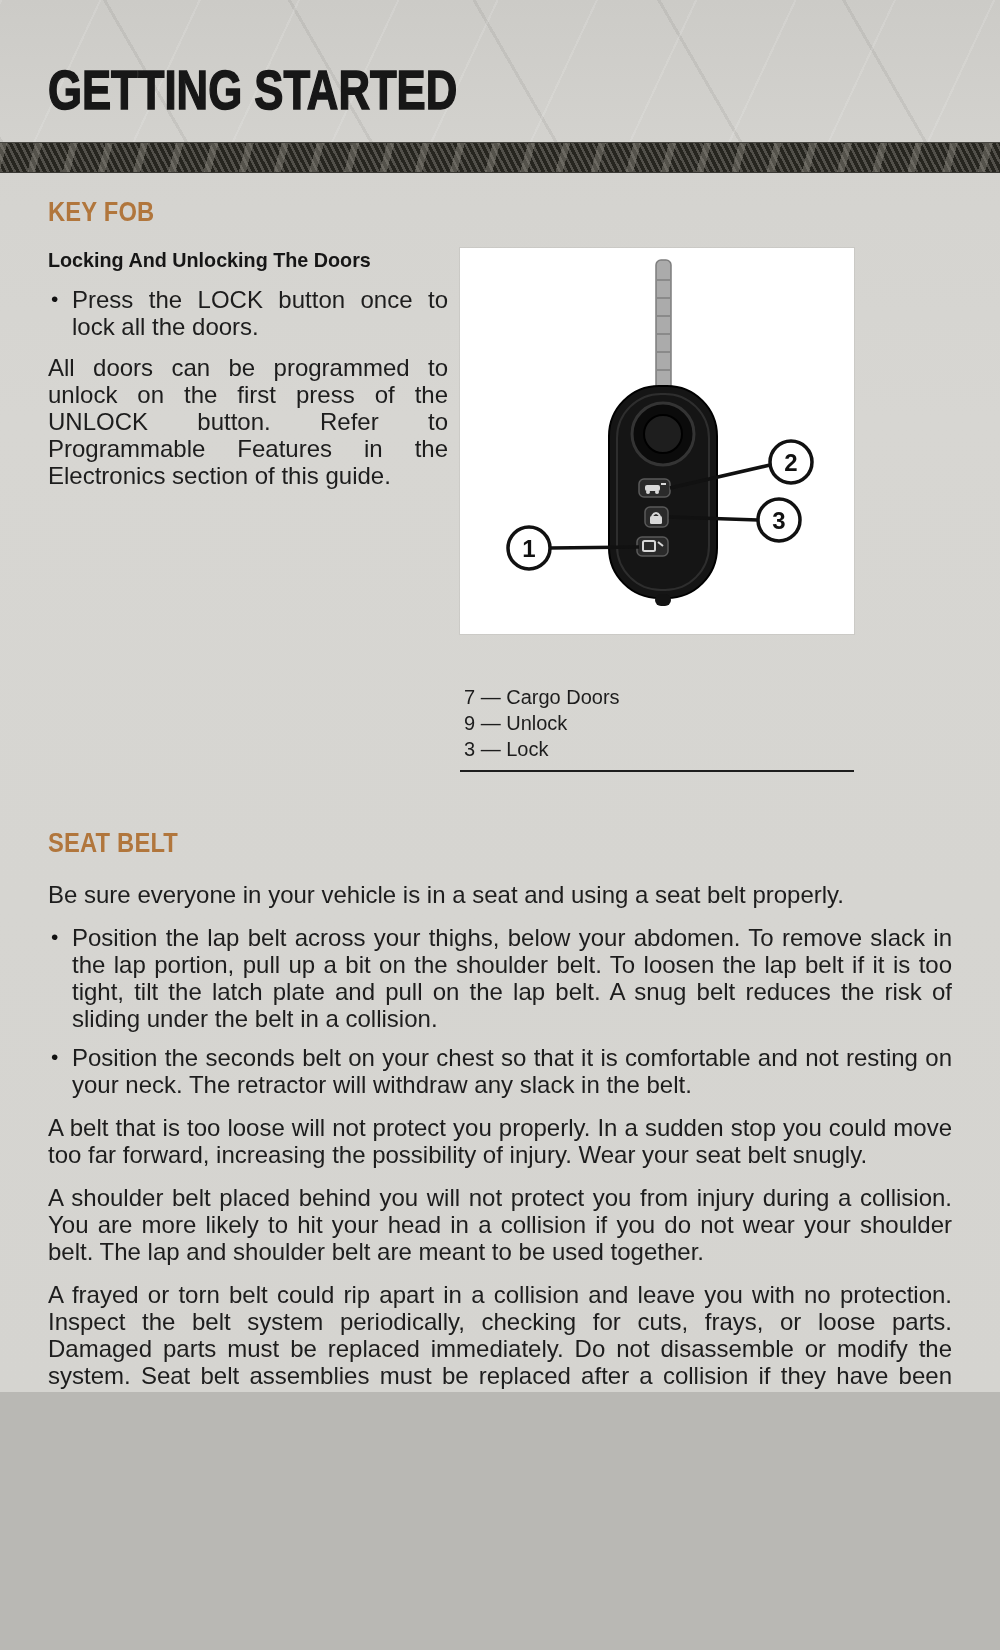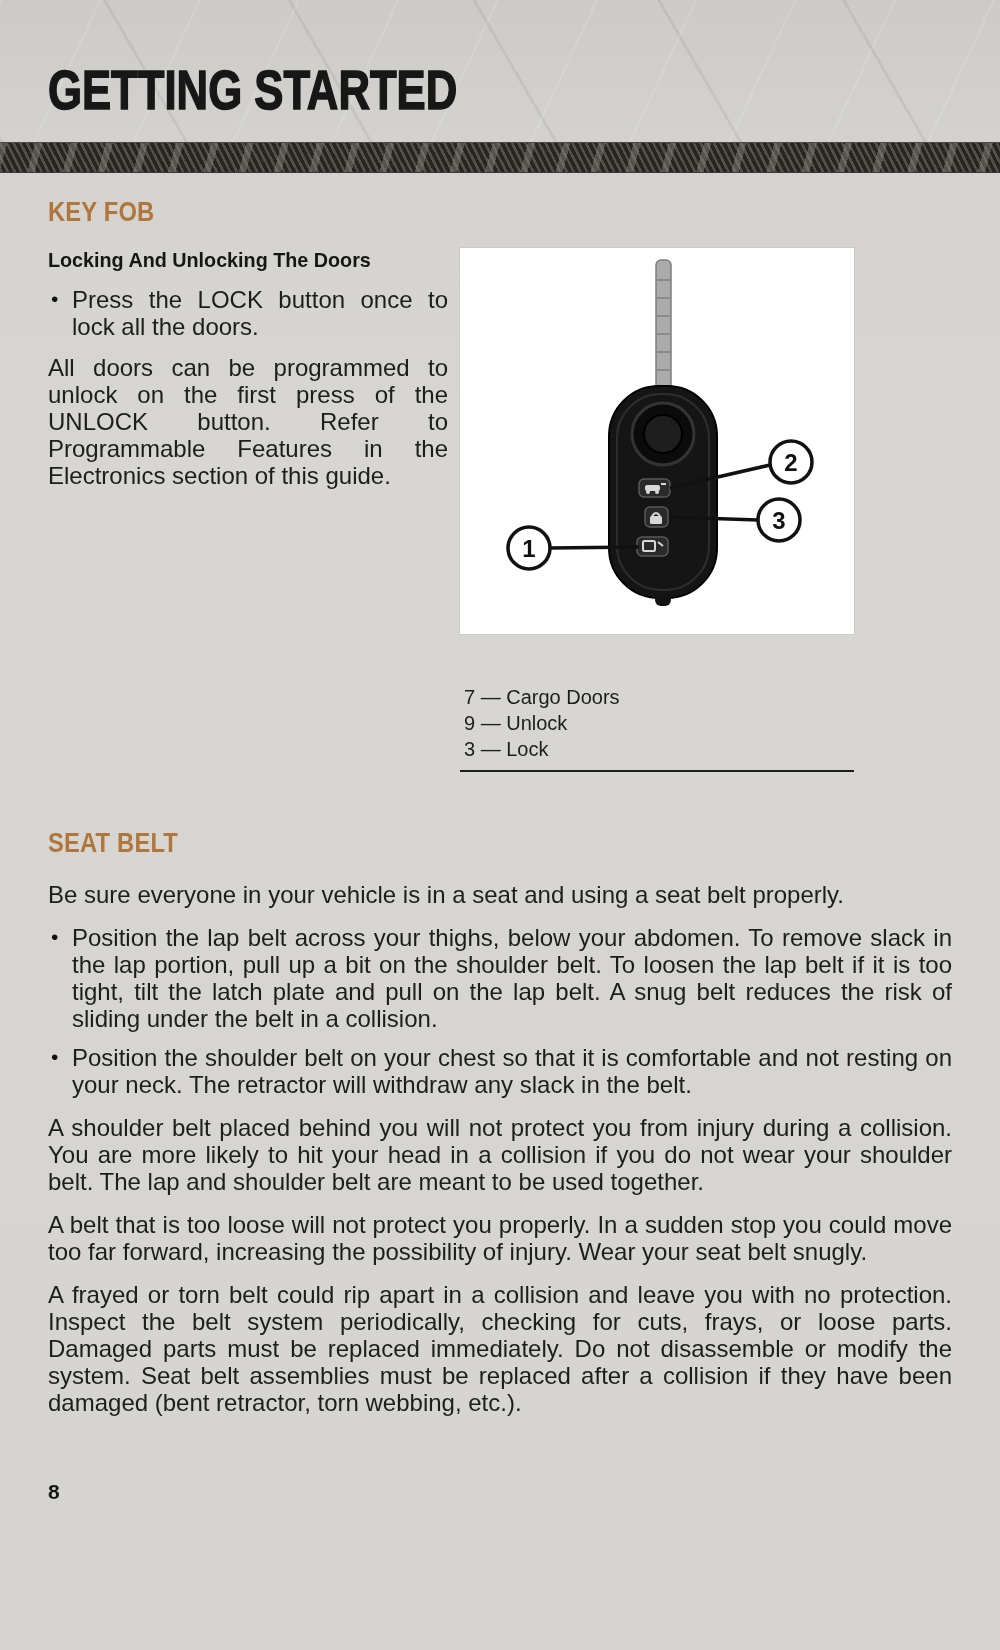--- a/index.html
+++ b/index.html
@@ -2,21 +2,21 @@
 <html><head>
 <meta charset="utf-8">
 <style>
   * { margin: 0; padding: 0; box-sizing: border-box; }
   html, body { background: #b9b8b4; }
   body { font-family: "Liberation Sans", sans-serif; }
 
   .page {
     position: relative;
     width: 1000px;
-    height: 1650px;
+    height: 1392px;
     margin: 0 auto;
     background:
       linear-gradient(180deg, #d3d2ce 0%, #d7d6d2 30%, #d5d4d0 100%);
     color: #1f1f1f;
     overflow: hidden;
   }
 
   
   .page-header {
     position: relative;
@@ -236,25 +236,25 @@
       </div>
     </section>
 
     <section class="seatbelt-section">
       <h2 class="section-heading">SEAT BELT</h2>
 
       <p class="para">Be sure everyone in your vehicle is in a seat and using a seat belt properly.</p>
 
       <ul class="bullets">
         <li>Position the lap belt across your thighs, below your abdomen. To remove slack in the lap portion, pull up a bit on the shoulder belt. To loosen the lap belt if it is too tight, tilt the latch plate and pull on the lap belt. A snug belt reduces the risk of sliding under the belt in a collision.</li>
-        <li>Position the shoulder belt on your chest so that it is comfortable and not resting on your neck. The retractor will withdraw any slack in the belt.</li>
+        <li>Position the seconds belt on your chest so that it is comfortable and not resting on your neck. The retractor will withdraw any slack in the belt.</li>
       </ul>
 
+      <p class="para">A belt that is too loose will not protect you properly. In a sudden stop you could move too far forward, increasing the possibility of injury. Wear your seat belt snugly.</p>
       <p class="para">A shoulder belt placed behind you will not protect you from injury during a collision. You are more likely to hit your head in a collision if you do not wear your shoulder belt. The lap and shoulder belt are meant to be used together.</p>
-      <p class="para">A belt that is too loose will not protect you properly. In a sudden stop you could move too far forward, increasing the possibility of injury. Wear your seat belt snugly.</p>
       <p class="para">A frayed or torn belt could rip apart in a collision and leave you with no protection. Inspect the belt system periodically, checking for cuts, frays, or loose parts. Damaged parts must be replaced immediately. Do not disassemble or modify the system. Seat belt assemblies must be replaced after a collision if they have been damaged (bent retractor, torn webbing, etc.).</p>
     </section>
 
   </main>
 
   <div class="page-number">8</div>
 
 </div>
 
 </body></html>

